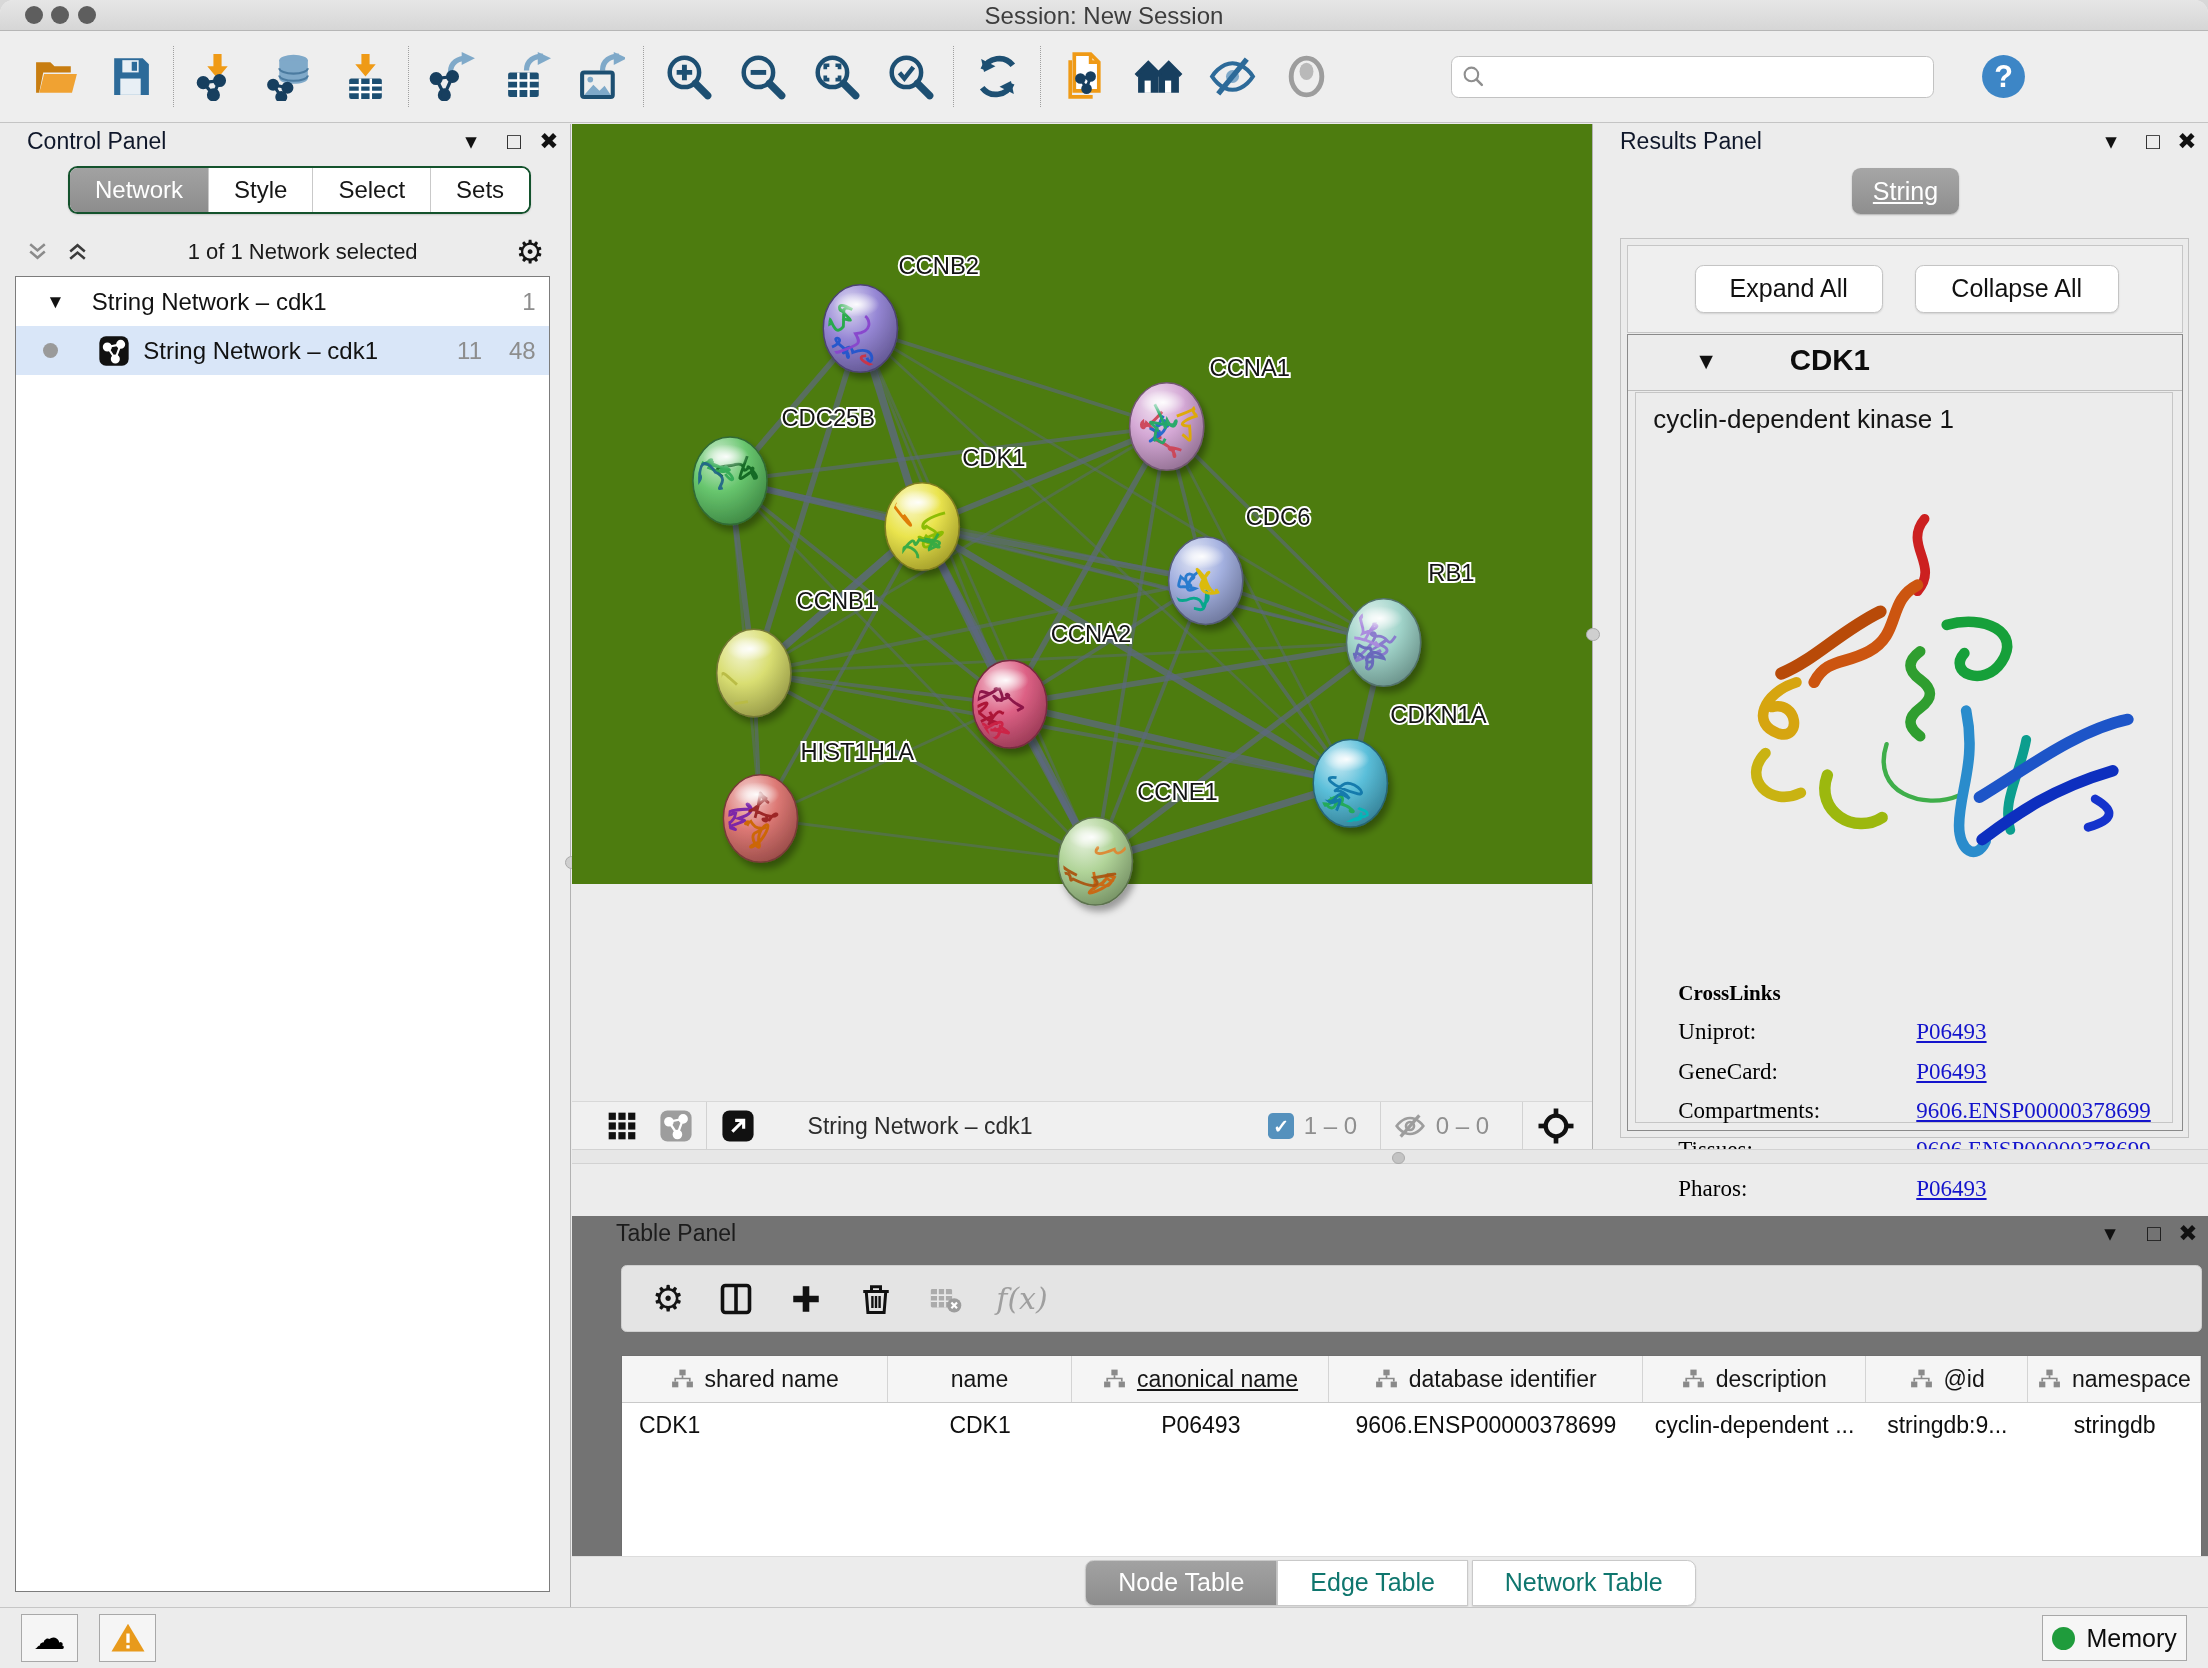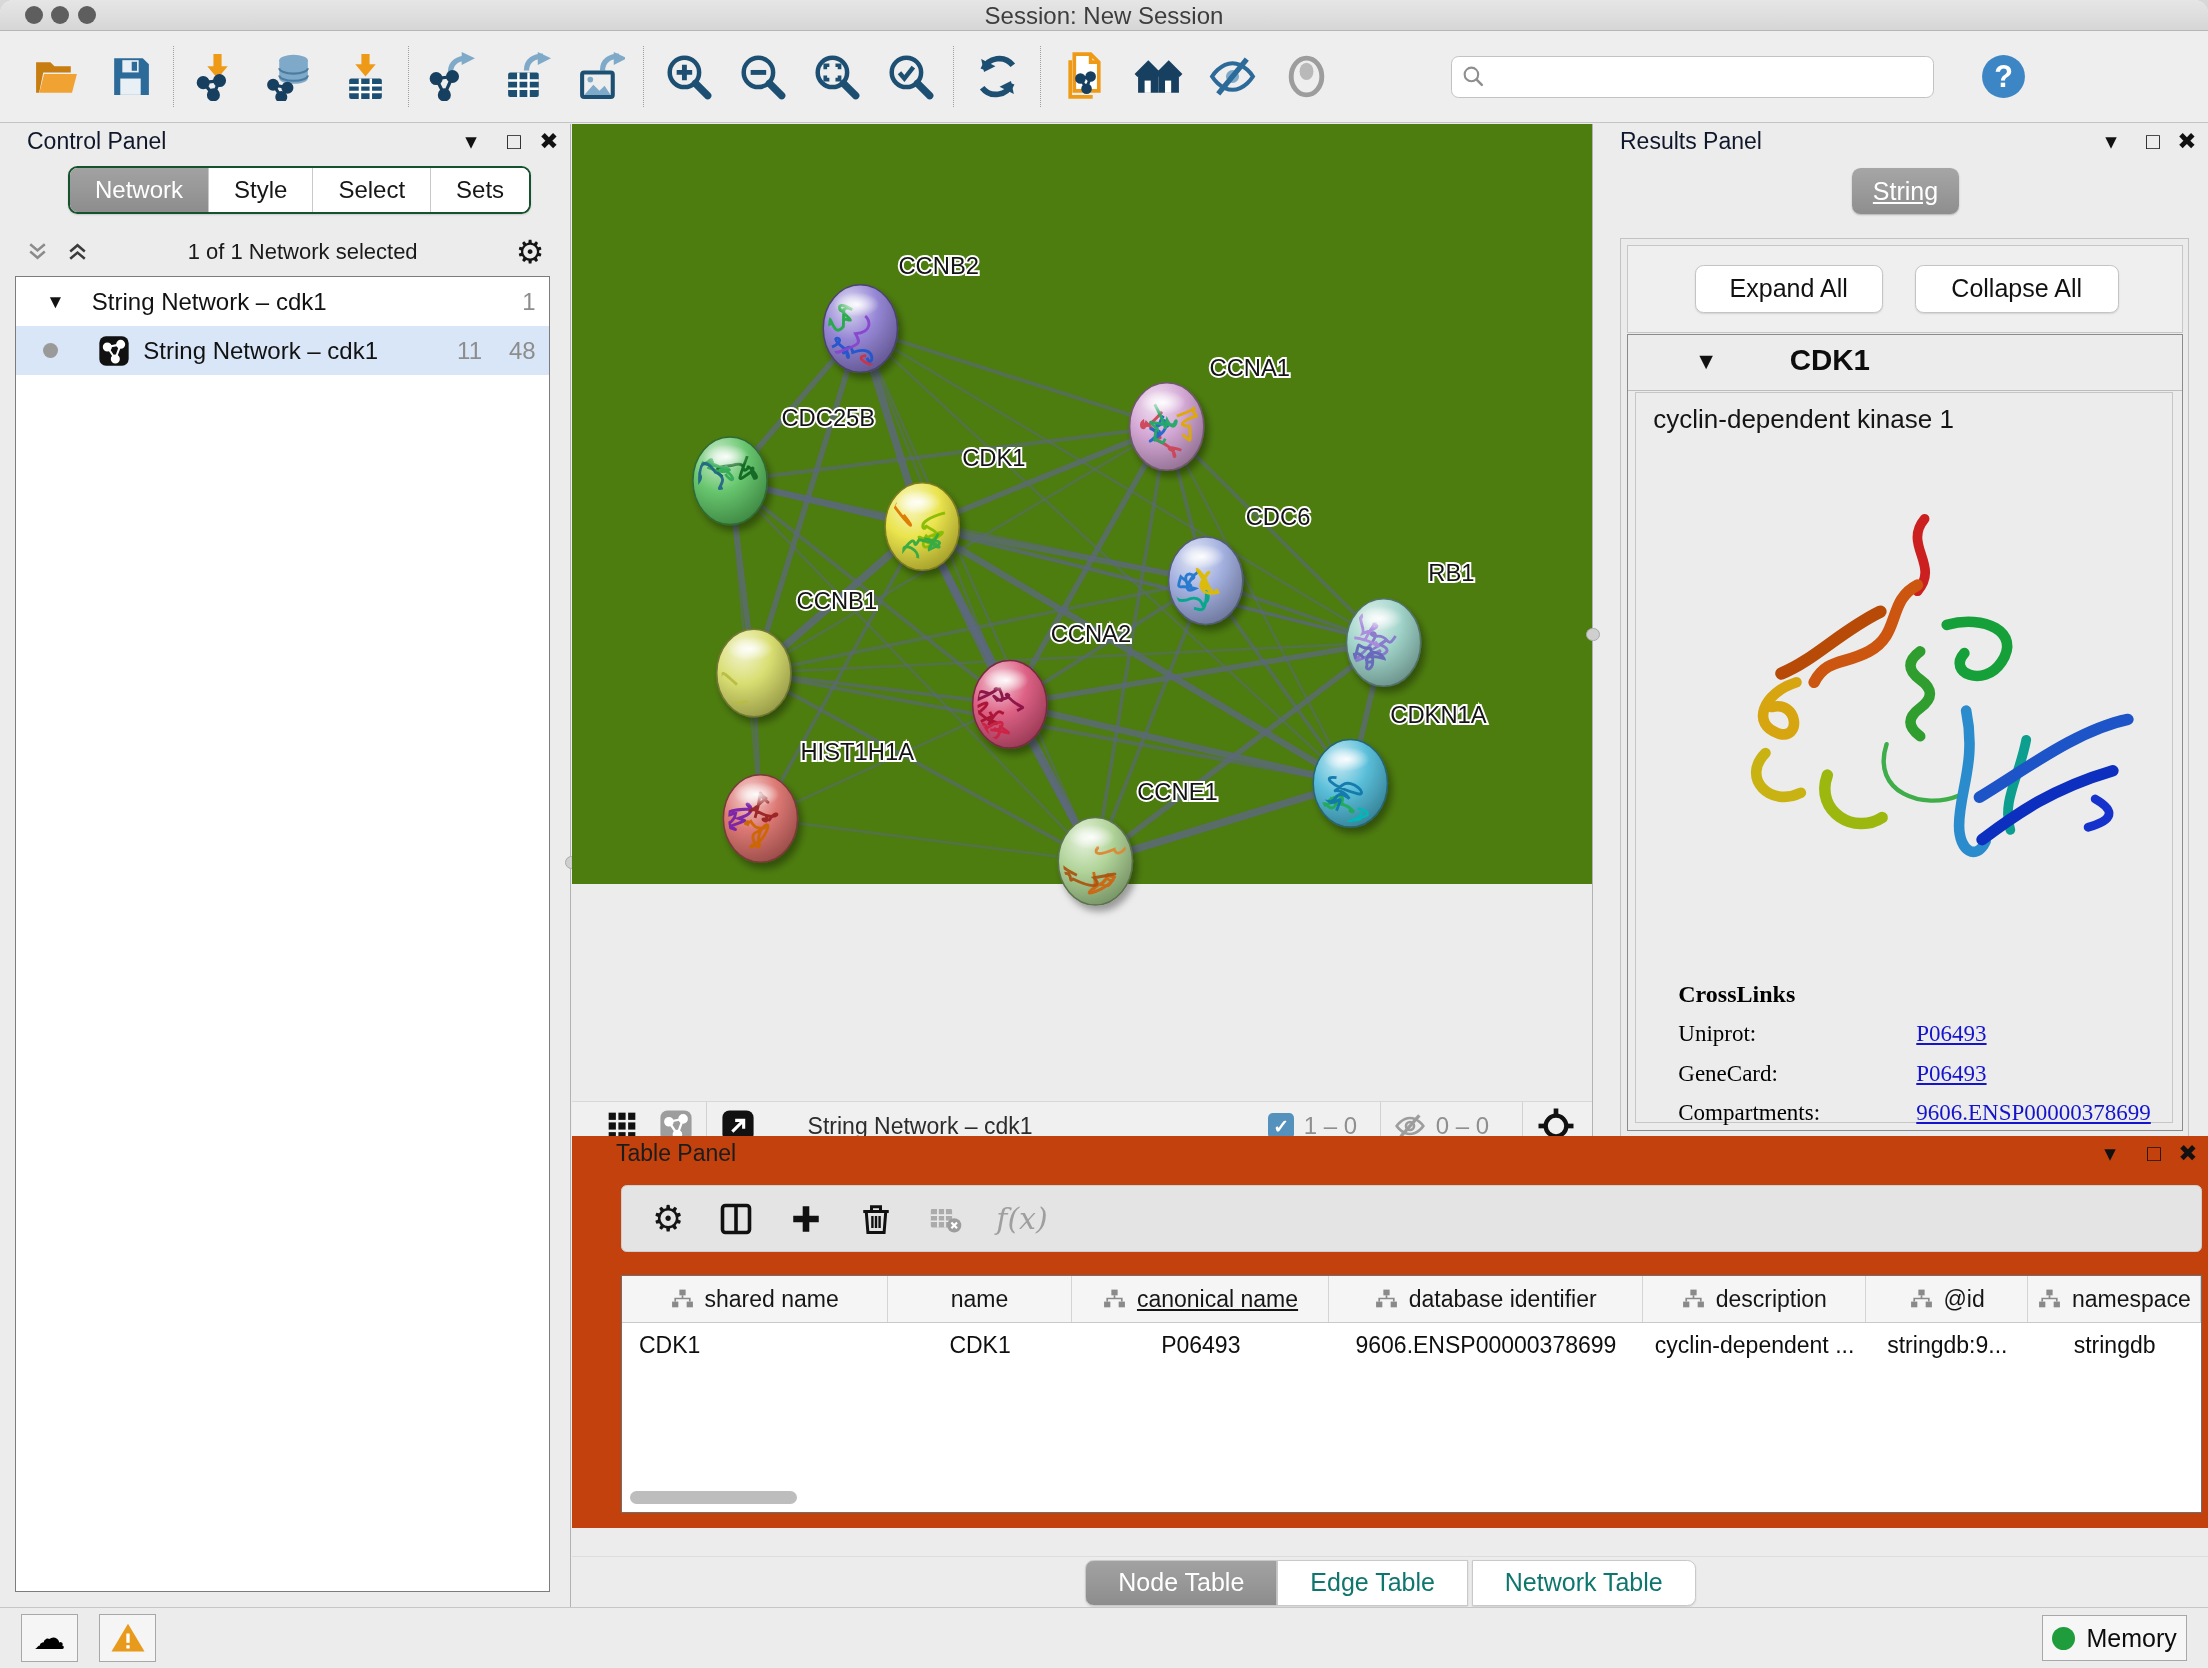--- a/index.html
+++ b/index.html
@@ -61,29 +61,29 @@
   .rp-btn{position:absolute;top:19px;height:46px;background:#fff;border:1px solid #c4c4c4;border-radius:8.6px;
           font-size:25px;color:#111;display:flex;align-items:center;justify-content:center;box-shadow:0 1px 1.9px rgba(0,0,0,.12);}
   #rp-section{position:absolute;left:5.7px;top:95px;width:554px;height:795px;border:1.9px solid #8a8a8a;background:#ececec;}
   #rp-gene-row{position:absolute;left:0;top:0;width:100%;height:55px;border-bottom:1px solid #bdbdbd;}
   #rp-gene-tri{position:absolute;left:67px;top:13.3px;font-size:23px;color:#111;}
   #rp-gene{position:absolute;left:162px;top:7.6px;font-size:29.5px;font-weight:bold;color:#0d0d0d;}
   #rp-inner{position:absolute;left:7.6px;top:57px;width:536px;height:729px;border:1px solid #c6c6c6;background:#ececec;}
   #rp-desc{position:absolute;left:17px;top:11.4px;font-size:26px;color:#141414;}
   #protein-img{position:absolute;left:19px;top:86px;width:495px;height:495px;}
   #crosslinks{position:absolute;left:42px;top:588px;font-family:"Liberation Serif",serif;}
-  #crosslinks .cl-title{font-size:24px;font-weight:bold;color:#000;margin-bottom:7.6px;}
+  #crosslinks .cl-title{font-size:21px;font-weight:bold;color:#000;margin-bottom:7.6px;}
   .cl-row{display:flex;font-size:23px;margin:13.3px 0;}
   .cl-label{width:238px;color:#000;}
   .cl-value{color:#1414cc;text-decoration:underline;}
   
   #h-splitter{left:572px;top:1149px;width:1637px;height:15px;background:#e7e7e7;border-top:1px solid #d2d2d2;border-bottom:1px solid #d2d2d2;box-sizing:border-box;}
   #h-splitter .dot{position:absolute;left:820px;top:1.9px;width:10.5px;height:10.5px;border-radius:50%;background:#c3c3c3;border:1px solid #ababab;}
   
-  #table-panel{left:572px;top:1136px;width:1637px;height:392px;background:#c2410c;}
+  #table-panel{left:572px;top:1216px;width:1637px;height:392px;background:#737373;}
   #tp-head{position:absolute;left:44px;top:3.8px;font-size:23px;color:#1c1c1c;}
   #tp-toolbar{position:absolute;left:49px;top:49px;width:1581px;height:67px;background:#e4e4e4;border:1px solid #cfcfcf;border-radius:5.7px;
               display:flex;align-items:center;gap:34px;padding-left:30px;box-sizing:border-box;}
   .tp-icon{display:flex;align-items:center;justify-content:center;}
   #fx-label{font-family:"DejaVu Serif",serif;font-style:italic;font-size:30px;color:#9f9f9f;}
   #tp-table{position:absolute;left:49px;top:139px;width:1581px;height:238px;background:#fff;border:1.9px solid #6e6e6e;box-sizing:border-box;}
   #tp-header{display:flex;height:46px;background:#f5f5f5;border-bottom:1px solid #c9c9c9;}
   .th{display:flex;align-items:center;justify-content:center;gap:9.5px;font-size:23px;color:#151515;
       border-right:1px solid #d4d4d4;box-sizing:border-box;overflow:hidden;white-space:nowrap;}
   .th svg{width:25px;height:25px;flex:0 0 auto;}

